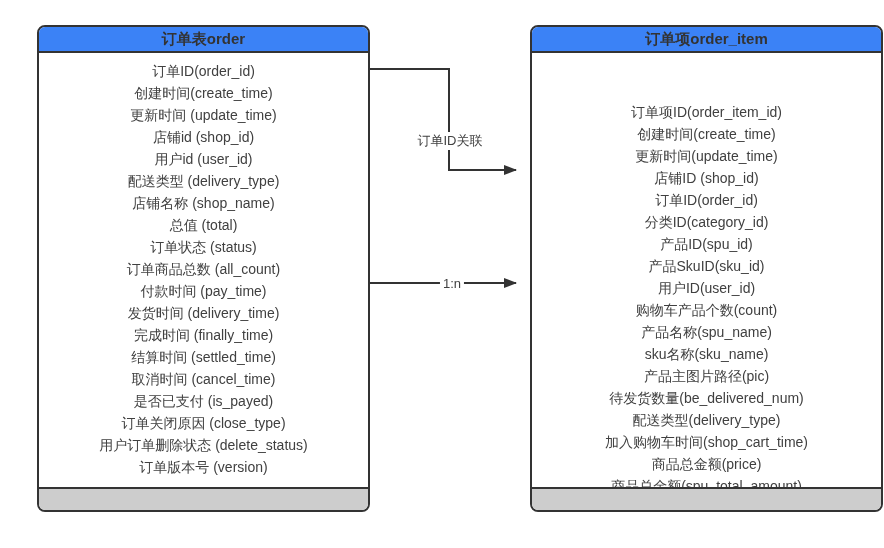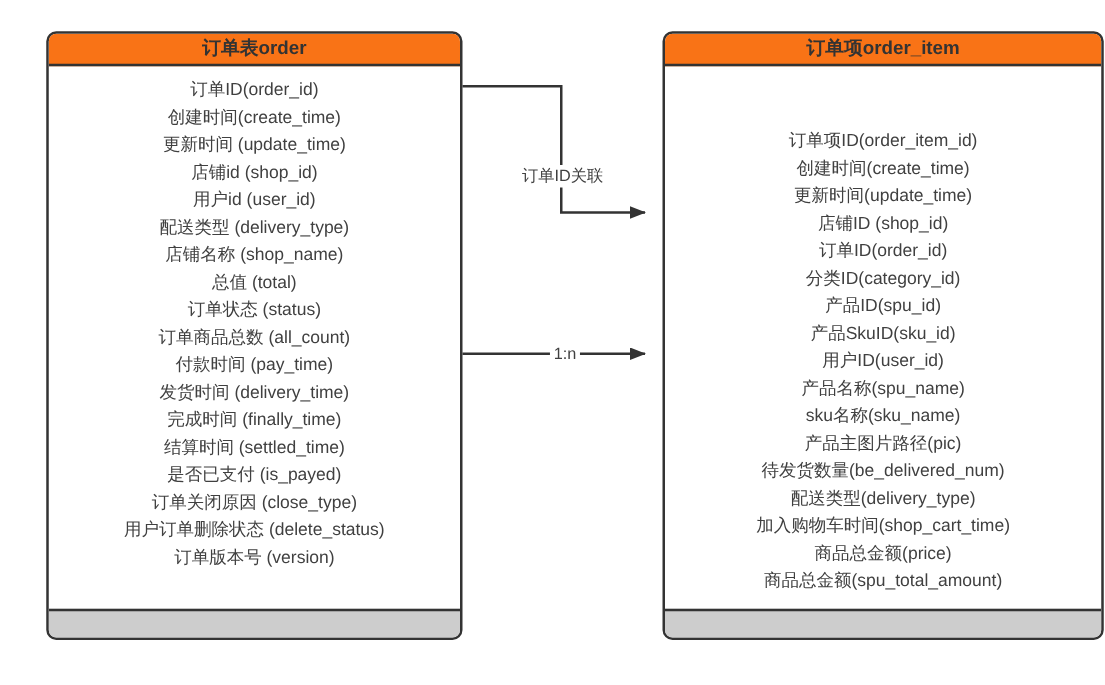--- a/index.html
+++ b/index.html
@@ -22,21 +22,21 @@
     overflow: hidden;
   }
   .etable-header {
     text-align: center;
     font-weight: bold;
     font-size: 15px;
     color: #333333;
     line-height: 18px;
     padding: 3px 4px;
     border-bottom: 2px solid #333333;
-    background: #f97316;
+    background: #3b82f6;
   }
   .etable-body {
     flex: 1 1 auto;
     text-align: center;
     font-size: 14px;
     color: #404040;
     line-height: 22px;
     overflow: hidden;
   }
   .t-left  { left: 37px;  top: 25px; width: 333px; height: 487px; }
@@ -98,20 +98,21 @@
         <div class="field-row">订单商品总数 (all_count)</div>
 
         <div class="field-row">付款时间 (pay_time)</div>
 
         <div class="field-row">发货时间 (delivery_time)</div>
 
         <div class="field-row">完成时间 (finally_time)</div>
 
         <div class="field-row">结算时间 (settled_time)</div>
 
+        <div class="field-row">取消时间 (cancel_time)</div>
 
         <div class="field-row">是否已支付 (is_payed)</div>
 
         <div class="field-row">订单关闭原因 (close_type)</div>
 
         <div class="field-row">用户订单删除状态 (delete_status)</div>
 
         <div class="field-row">订单版本号 (version)</div>
       </div>
     <div class="etable-footer"></div>
@@ -132,20 +133,21 @@
         <div class="field-row">订单ID(order_id)</div>
 
         <div class="field-row">分类ID(category_id)</div>
 
         <div class="field-row">产品ID(spu_id)</div>
 
         <div class="field-row">产品SkuID(sku_id)</div>
 
         <div class="field-row">用户ID(user_id)</div>
 
+        <div class="field-row">购物车产品个数(count)</div>
 
         <div class="field-row">产品名称(spu_name)</div>
 
         <div class="field-row">sku名称(sku_name)</div>
 
         <div class="field-row">产品主图片路径(pic)</div>
 
         <div class="field-row">待发货数量(be_delivered_num)</div>
 
         <div class="field-row">配送类型(delivery_type)</div>

